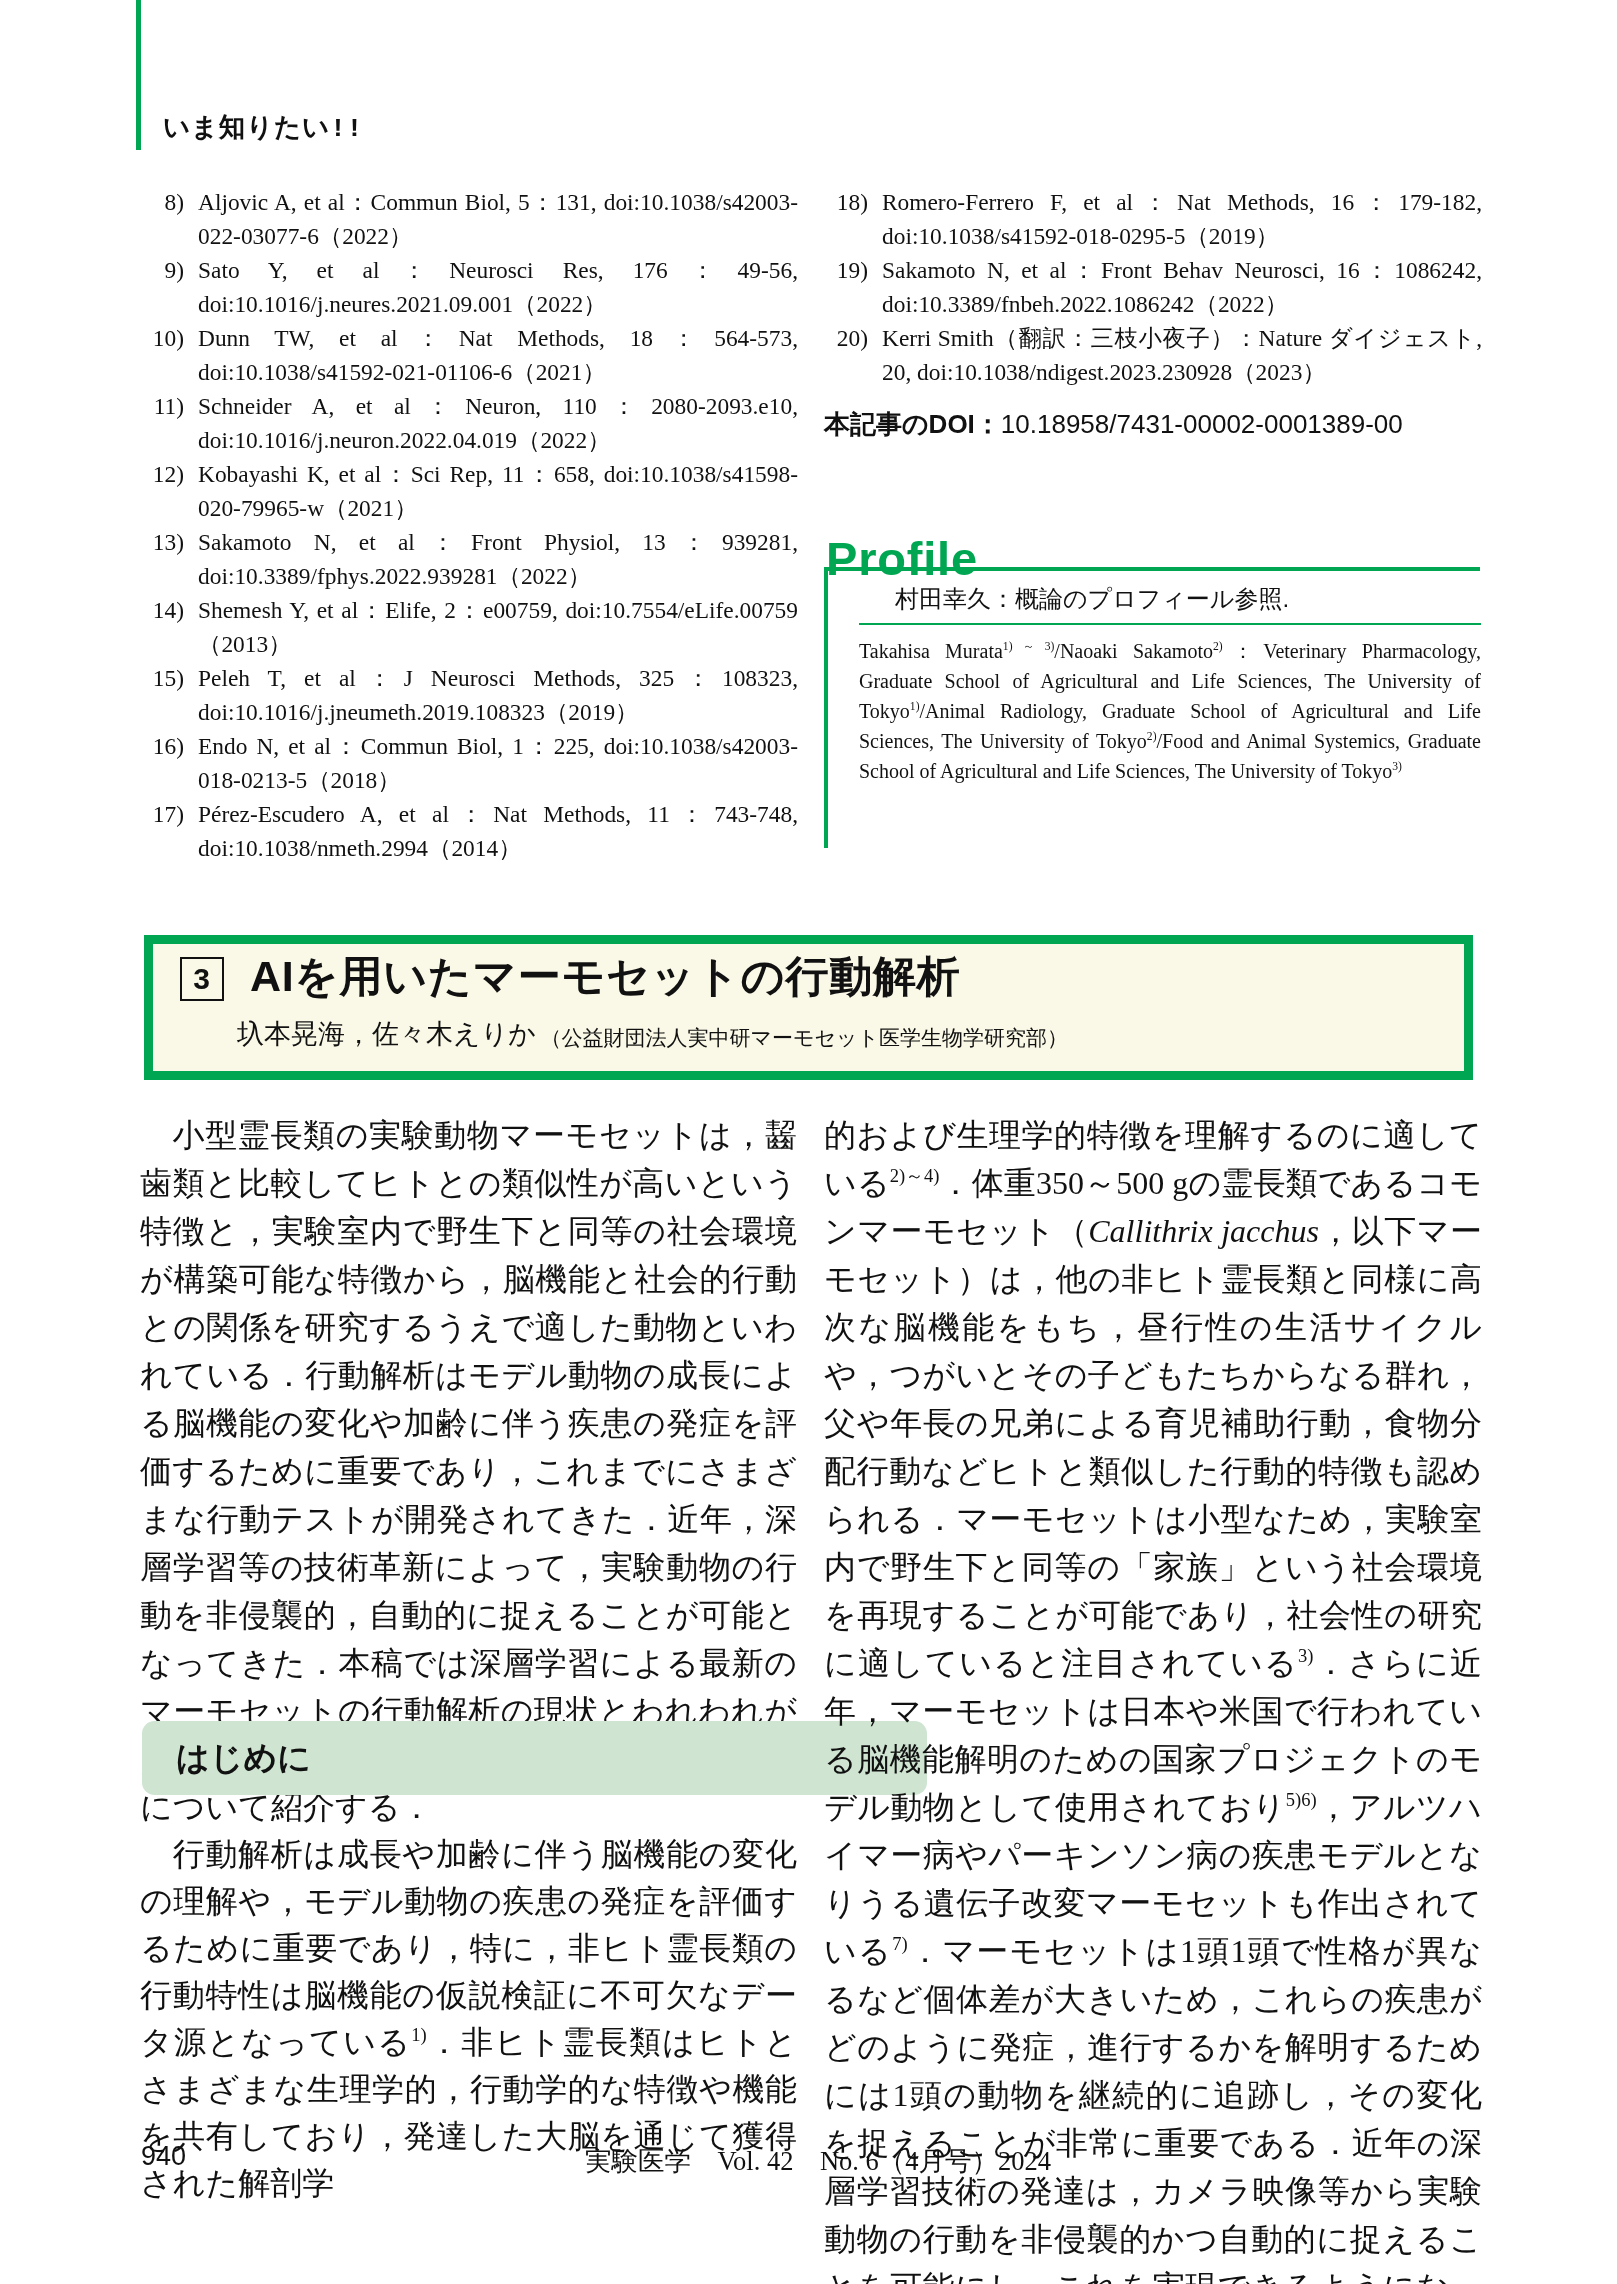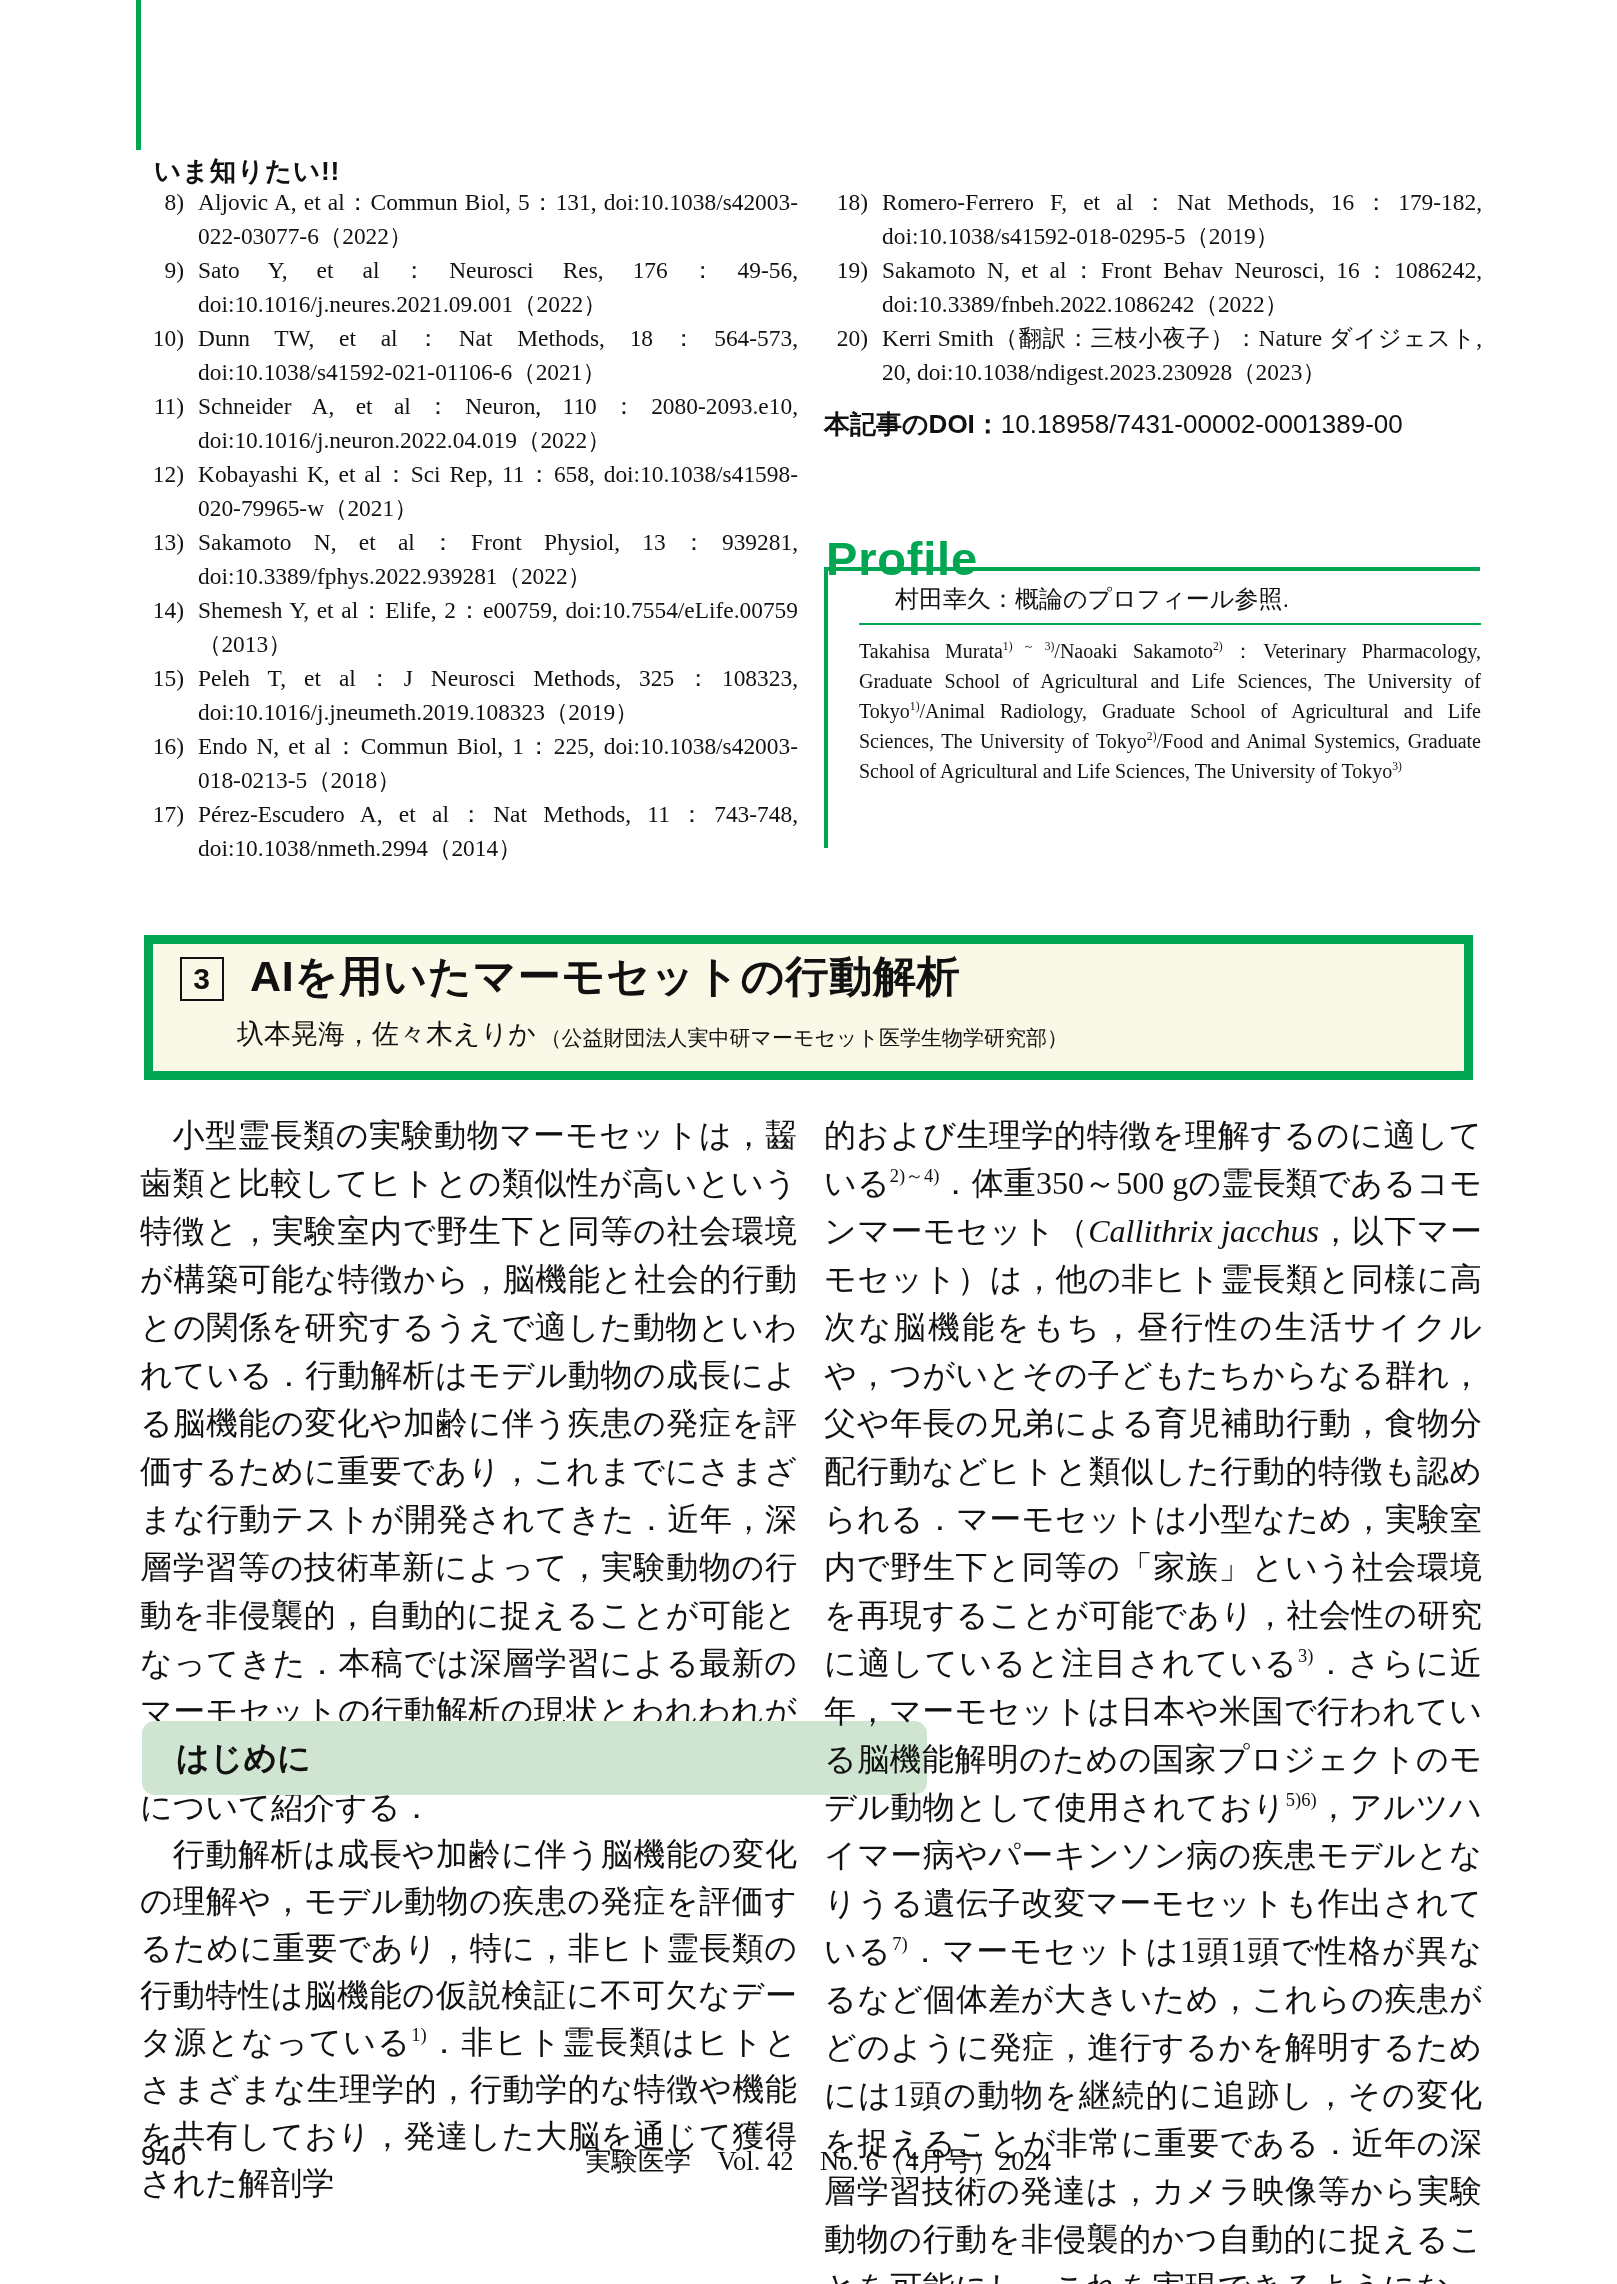--- a/index.html
+++ b/index.html
@@ -7,21 +7,21 @@
     --cream:#faf8e6;
     --palegreen:#cfe5d2;
     --ink:#111;
   }
   *{margin:0;padding:0;box-sizing:border-box;}
   html,body{background:#fff;}
   .page{position:relative;width:1618px;height:2284px;background:#fff;overflow:hidden;color:var(--ink);}
 
   
   .kicker-bar{position:absolute;left:136px;top:0;width:4.7px;height:150px;background:var(--green);}
-  .kicker{position:absolute;left:154px;top:109px;font-family:Liberation Sans, sans-serif;font-weight:bold;font-size:26.5px;letter-spacing:0.8px;margin-top:44px;}
+  .kicker{position:absolute;left:163px;top:109px;font-family:Liberation Mono, monospace;font-weight:bold;font-size:26.5px;letter-spacing:0.8px;}
 
   
   .refs{position:absolute;top:185px;font-family:"Liberation Serif",serif;font-size:23.4px;line-height:34px;text-align:justify;list-style:none;}
   .refs-left{left:140px;width:658px;}
   .refs-right{left:824px;width:658px;}
   .ref{padding-left:58px;text-indent:-58px;}
   .ref-num{display:inline-block;width:44px;text-align:right;text-indent:0;margin-right:14px;}
 
   .doi-line{position:absolute;left:824px;top:407px;font-family:"Liberation Sans",sans-serif;font-size:26px;}
   .doi-label{font-weight:bold;}

